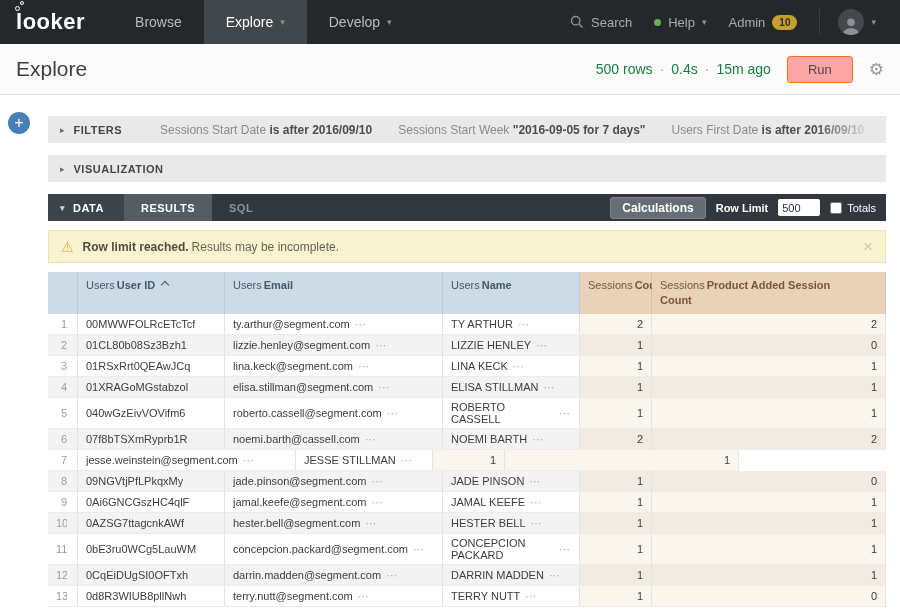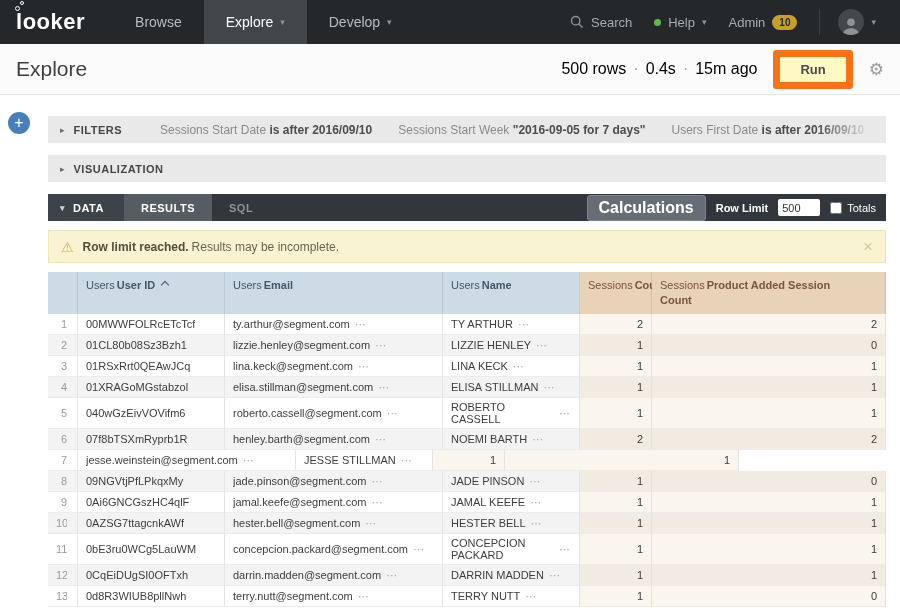--- a/index.html
+++ b/index.html
@@ -20,44 +20,44 @@
   .search,.help,.admin{display:flex;align-items:center;gap:7px;font-size:13px;color:#a7acb0;cursor:pointer}
   .green-dot{width:7px;height:7px;border-radius:50%;background:#5fb94d}
   .badge{background:#c79f2f;color:#2c2a22;font-size:10px;font-weight:bold;padding:2px 7px;border-radius:9px}
   .avatar-wrap{display:flex;align-items:center;gap:7px;padding-left:18px;border-left:1px solid #3a3f43;cursor:pointer}
   .avatar{width:26px;height:26px;border-radius:50%;background:#43484c;overflow:hidden;display:flex;align-items:flex-end;justify-content:center}
 
   
   .header{height:51px;background:#fbfbfb;border-bottom:1px solid #e4e4e4;display:flex;align-items:center;padding:0 16px}
   .title{font-size:21px;color:#3f3f3f}
   .header-right{margin-left:auto;display:flex;align-items:center;gap:16px}
-  .stats{font-size:16px;color:#000000}
+  .stats{font-size:14px;color:#15803d}
   .stats span + span::before{content:"\00B7";margin:0 7px;color:#999}
-  .run-btn{background:#fef9c3;border:7px solid #f97316;border-radius:3px;padding:5px 20px;font-size:13px;font-weight:bold;color:#4a4a4a;cursor:pointer}
+  .run-btn{background:#fca5a5;border:1px solid #f97316;border-radius:3px;padding:5px 20px;font-size:13px;font-weight:normal;color:#4a4a4a;cursor:pointer}
   .gear{font-size:17px;color:#9a9a9a;cursor:pointer}
 
   .plus-btn{position:absolute;left:8px;top:112px;width:22px;height:22px;border-radius:50%;background:#4580b8;color:#fff;display:flex;align-items:center;justify-content:center;font-size:16px;line-height:1;cursor:pointer}
 
   
   .content{margin:21px 14px 0 48px;width:838px}
   .bar{background:#e9e9e9;height:27px;display:flex;align-items:center;padding:0 12px;margin-bottom:12px;position:relative;overflow:hidden}
   .tri{font-size:9px;color:#6a6a6a;margin-right:9px}
   .bar-label{font-size:11px;font-weight:bold;color:#454545;letter-spacing:.5px;margin-right:38px}
   .filter-item{font-size:12px;color:#8a8a8a;white-space:nowrap;margin-right:26px}
   .filter-item b{color:#4c4c4c}
   .fade{position:absolute;right:0;top:0;bottom:0;width:70px;background:linear-gradient(to right,rgba(233,233,233,0),#e9e9e9 80%)}
 
   
   .databar{background:#31373c;height:27px;display:flex;align-items:stretch;margin-bottom:9px;color:#fff}
   .data-label{display:flex;align-items:center;gap:8px;background:#3d4449;padding:0 20px 0 12px;font-size:11px;font-weight:bold;letter-spacing:.5px;cursor:pointer}
   .data-label .tri{color:#cfd3d6;margin-right:0}
   .tab{display:flex;align-items:center;padding:0 17px;font-size:11px;font-weight:bold;letter-spacing:.5px;color:#8d949a;cursor:pointer}
   .tab.active{background:#555c62;color:#fff}
   .databar-right{margin-left:auto;display:flex;align-items:center;gap:10px;padding-right:10px}
-  .calc-btn{background:#666d74;border:1px solid #7d858c;color:#fff;font-size:16px;font-weight:bold;padding:3px 11px;border-radius:3px;cursor:pointer}
+  .calc-btn{background:#666d74;border:1px solid #7d858c;color:#fff;font-size:12px;font-weight:bold;padding:3px 11px;border-radius:3px;cursor:pointer}
   .rl-label{font-size:11px;color:#fff;font-weight:bold}
   .rl-input{width:42px;height:17px;border:none;border-radius:2px;font-size:11px;padding:0 4px;color:#333}
   .totals{display:flex;align-items:center;gap:5px;font-size:11px;color:#fff}
   .totals input{width:12px;height:12px}
 
   
   .warning{background:#faf3d2;border:1px solid #eee3b2;display:flex;align-items:center;gap:9px;padding:7px 12px;margin-bottom:9px;font-size:12px;color:#6a6353}
   .warning b{color:#534d3c;margin-right:3px}
   .warn-icon{color:#e8a33b;font-size:14px}
   .close{margin-left:auto;color:#d3ca9c;font-size:17px;line-height:1;cursor:pointer}
@@ -324,21 +324,21 @@
           </div>
         </div>
         <div class="tr even">
           <div class="c0 td num">
             <span class="text">6</span>
           </div>
           <div class="c1 td">
             <span class="text">07f8bTSXmRyprb1R</span>
           </div>
           <div class="c2 td">
-            <span class="text">henley.barth@segment.com</span>
+            <span class="text">noemi.barth@cassell.com</span>
             <span class="dots">⋯</span>
           </div>
           <div class="c3 td">
             <span class="text">NOEMI BARTH</span>
             <span class="dots">⋯</span>
           </div>
           <div class="c4 td meas">
             <span class="text">2</span>
           </div>
           <div class="c5 td meas">

